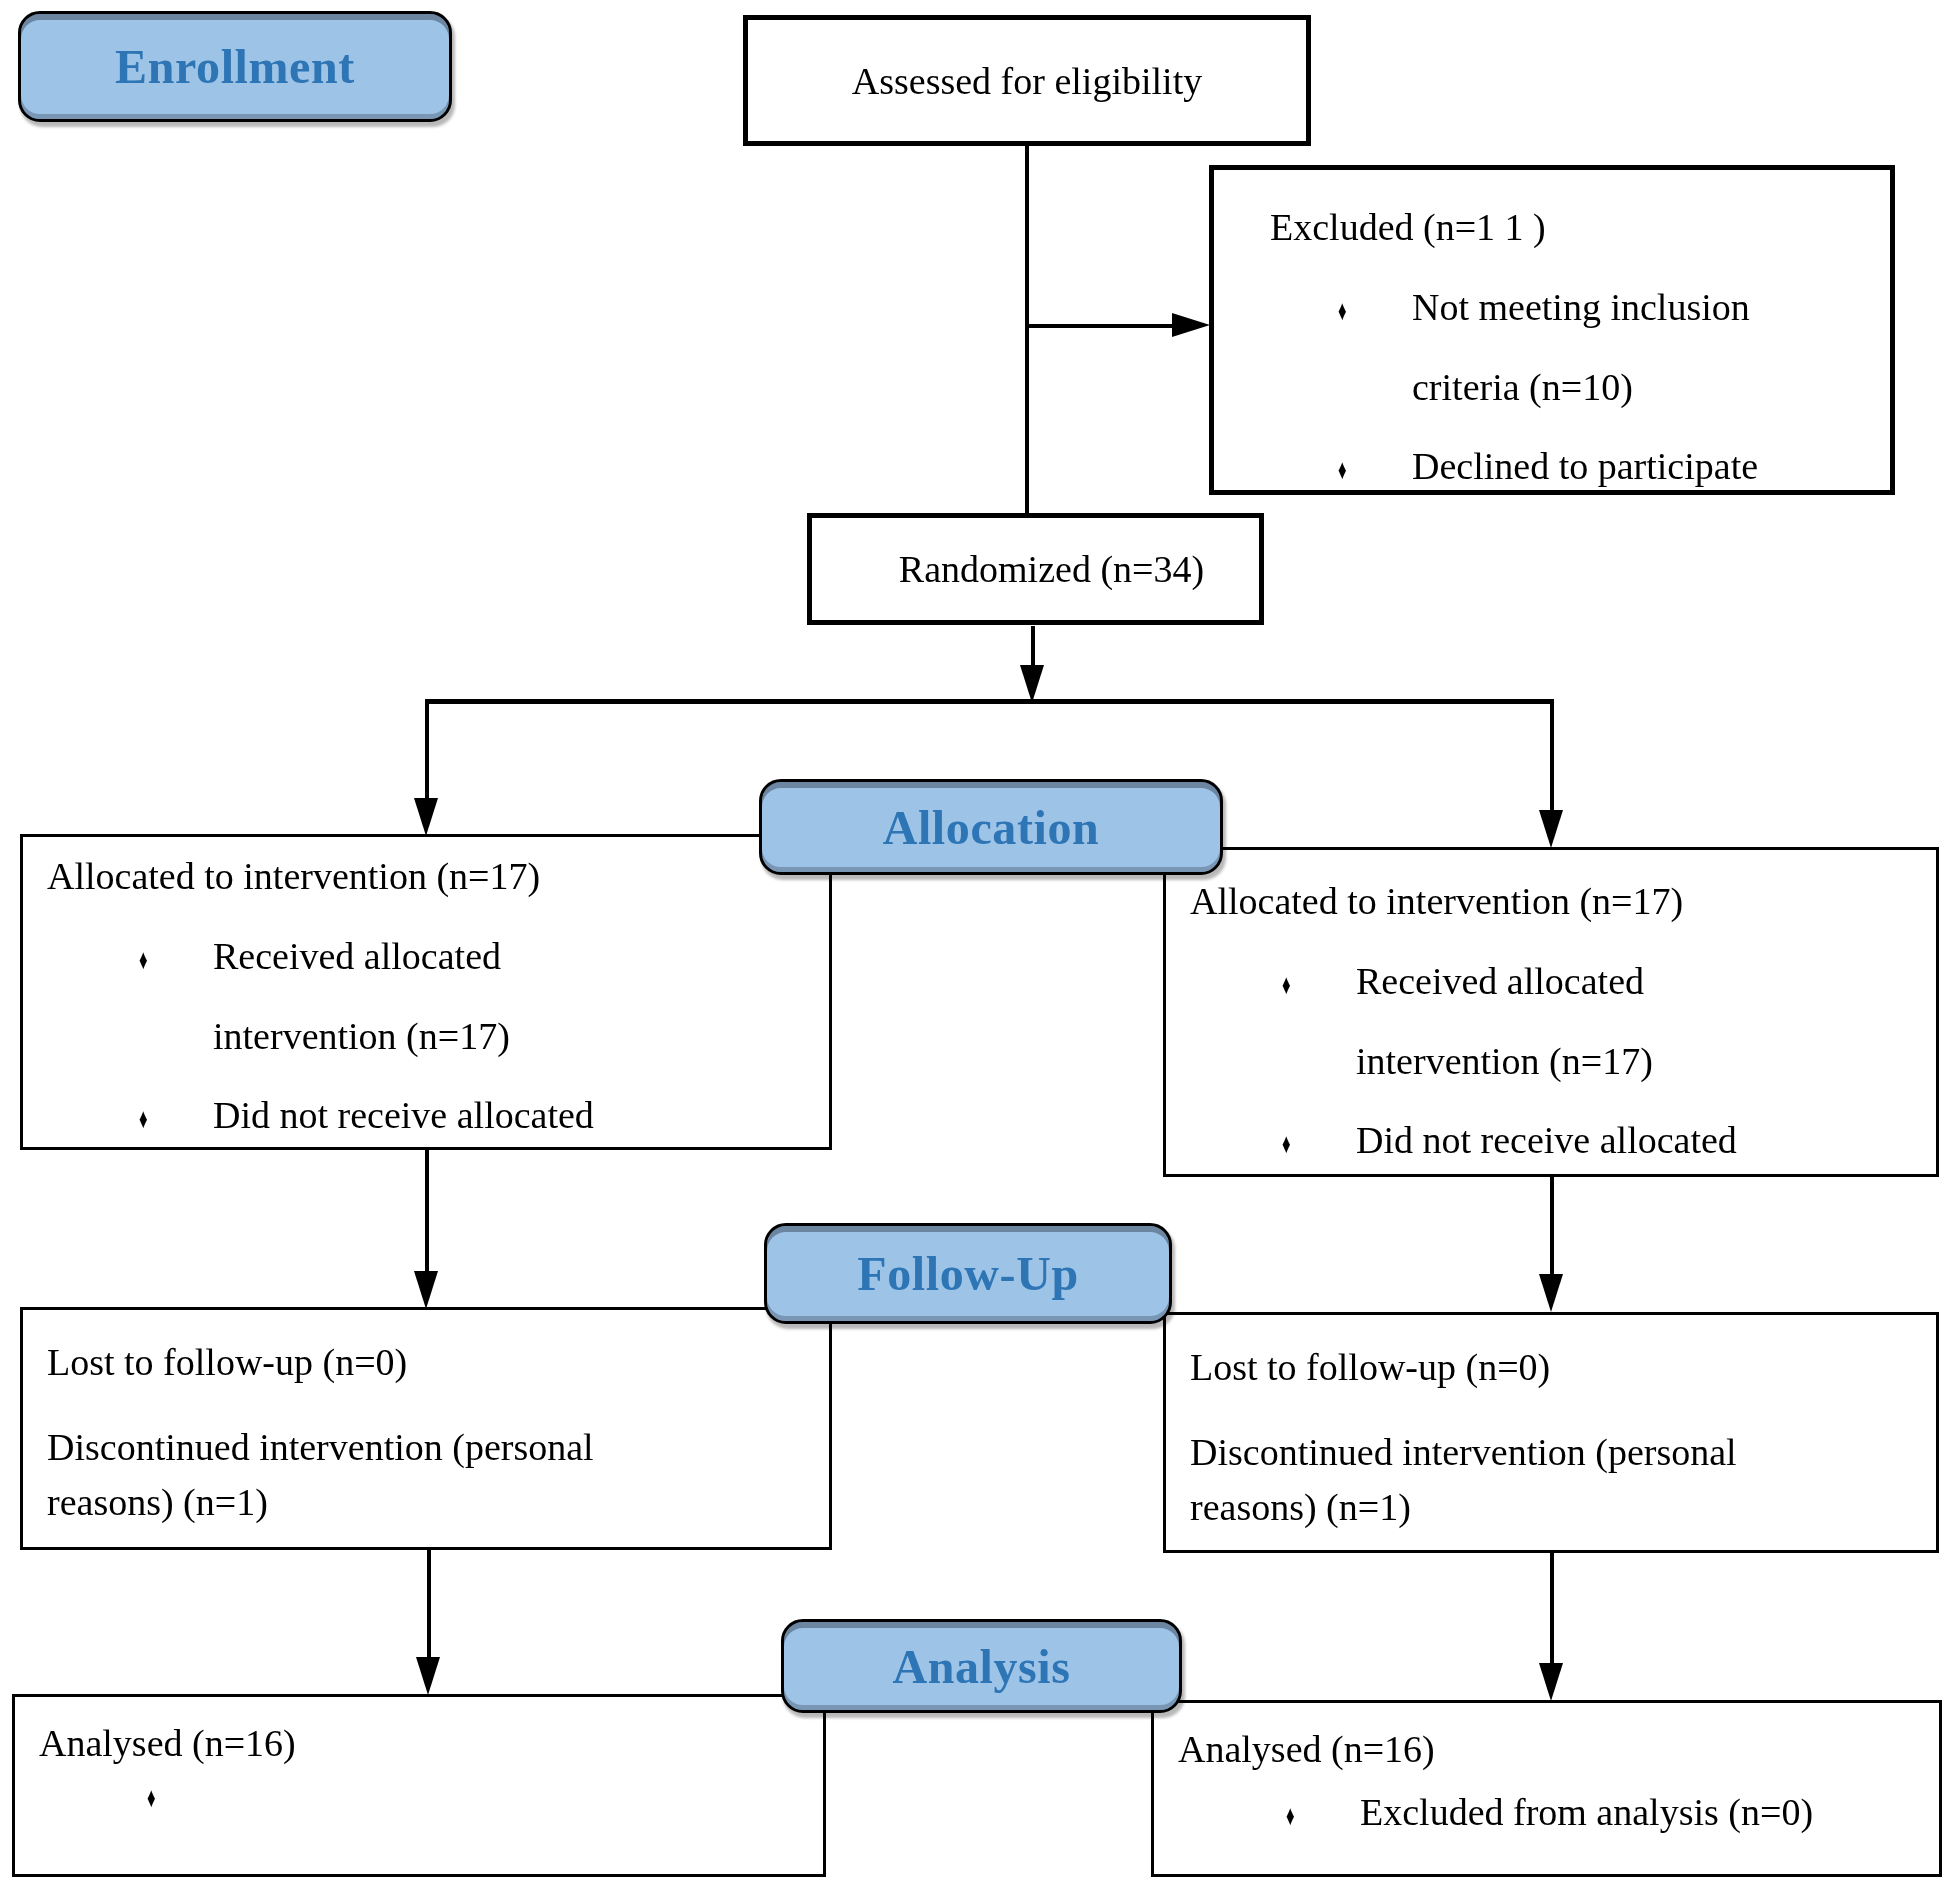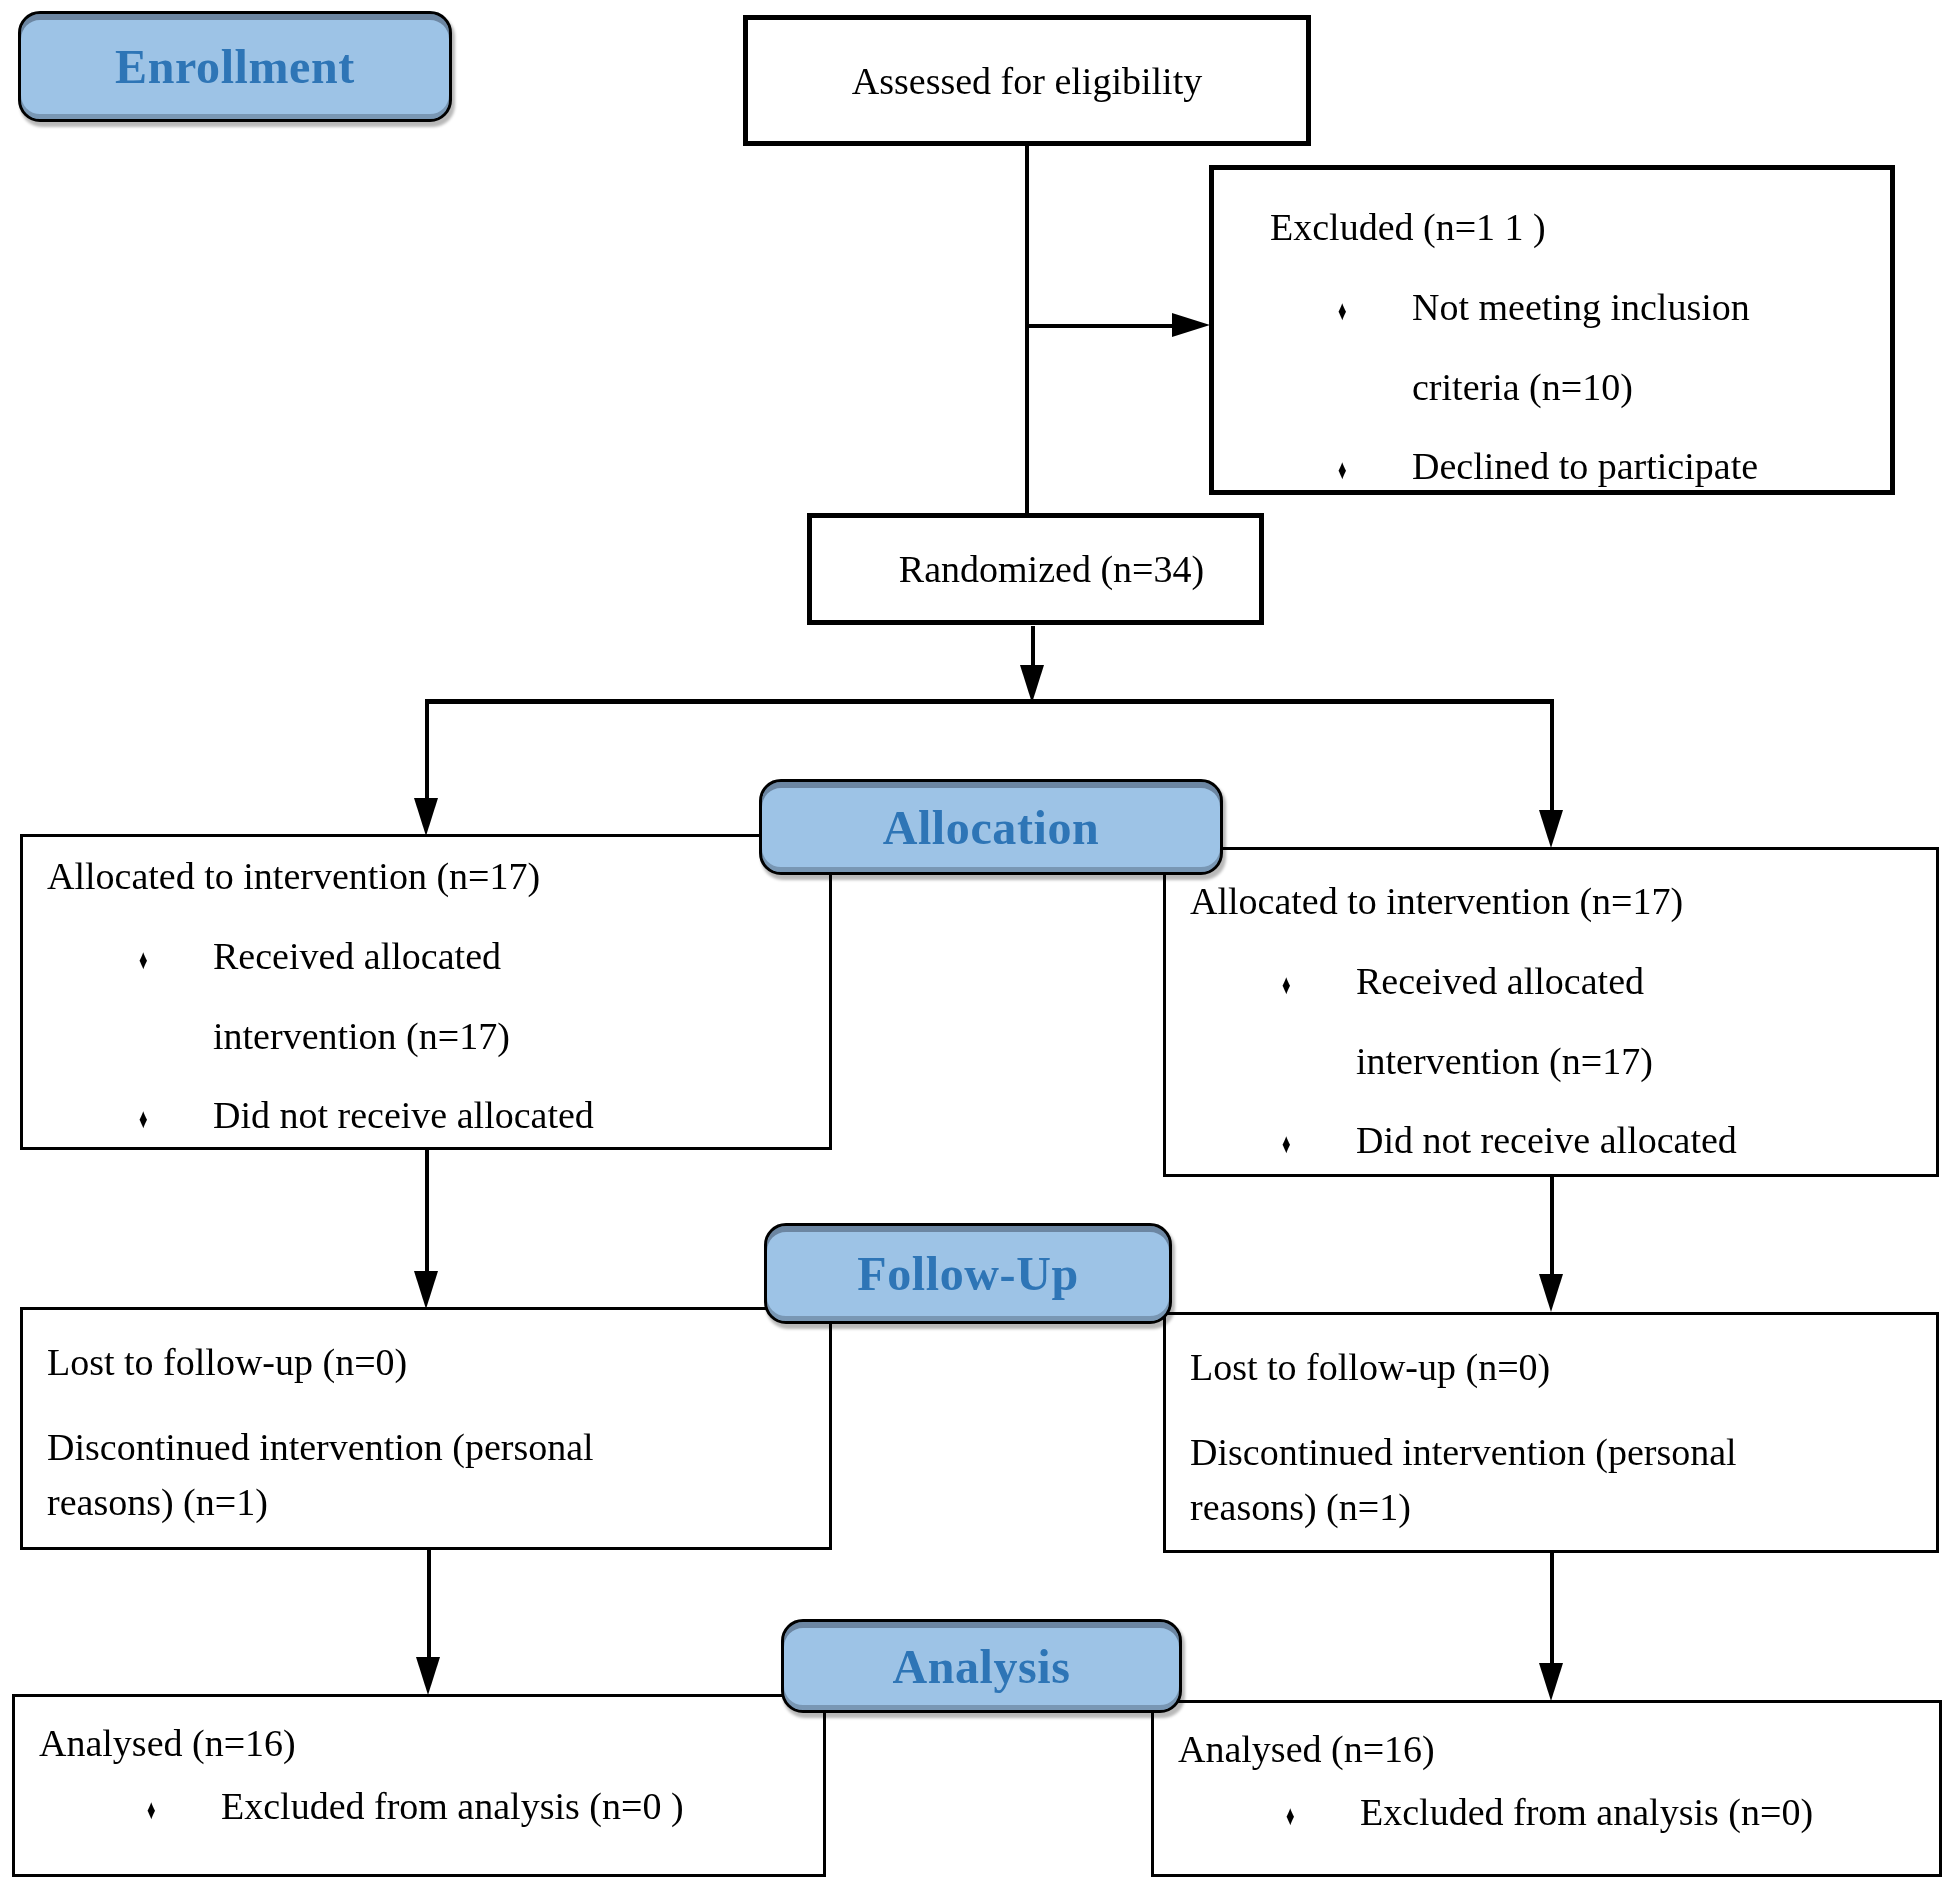--- a/index.html
+++ b/index.html
@@ -198,23 +198,20 @@
 
   <div class="stage" style="left:781px;top:1619px;width:401px;height:94px;">
     <span>Analysis</span>
   </div>
 
   <div class="wbox" style="left:12px;top:1694px;width:814px;height:183px;padding:16px 18px 0 24px;">
     <div class="an-title">Analysed (n=16)</div>
     <div class="an-list" style="margin-left:108px;">
       <div class="bullet">
         <span class="diamond">♦</span>
-        <span>
-          <span class="bl">Excluded from analysis (n=0 )</span>
-        </span>
       </div>
     </div>
   </div>
 
   <div class="wbox" style="left:1151px;top:1700px;width:791px;height:177px;padding:16px 18px 0 24px;">
     <div class="an-title">Analysed (n=16)</div>
     <div class="an-list" style="margin-left:108px;">
       <div class="bullet">
         <span class="diamond">♦</span>
         <span>

